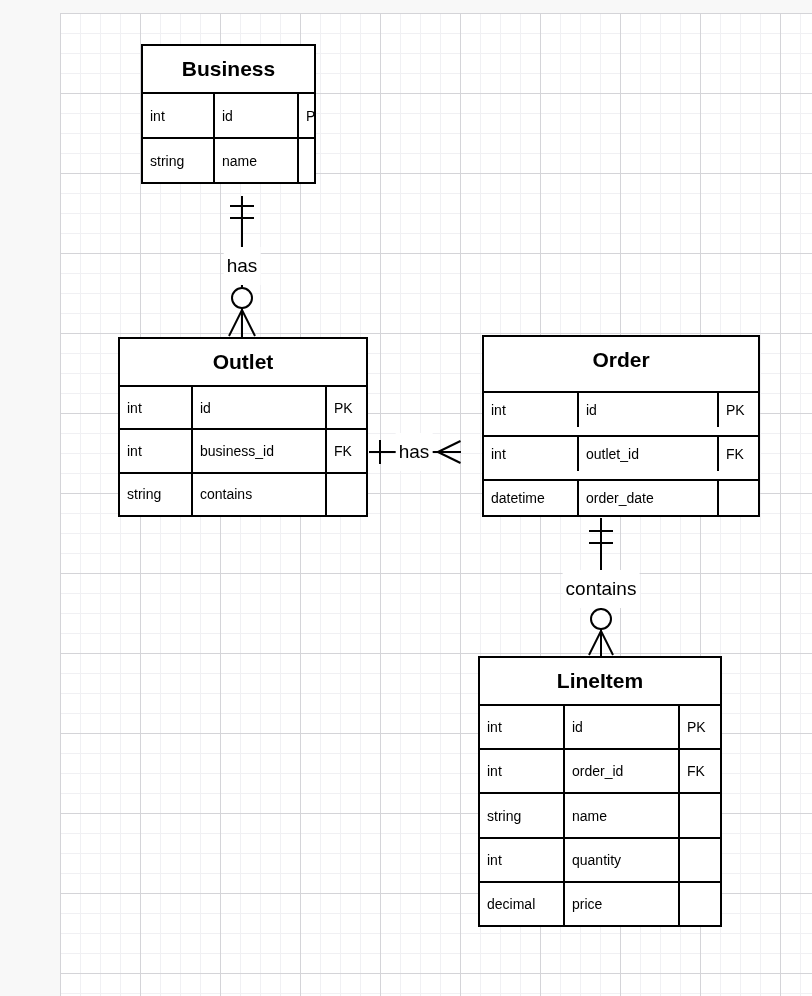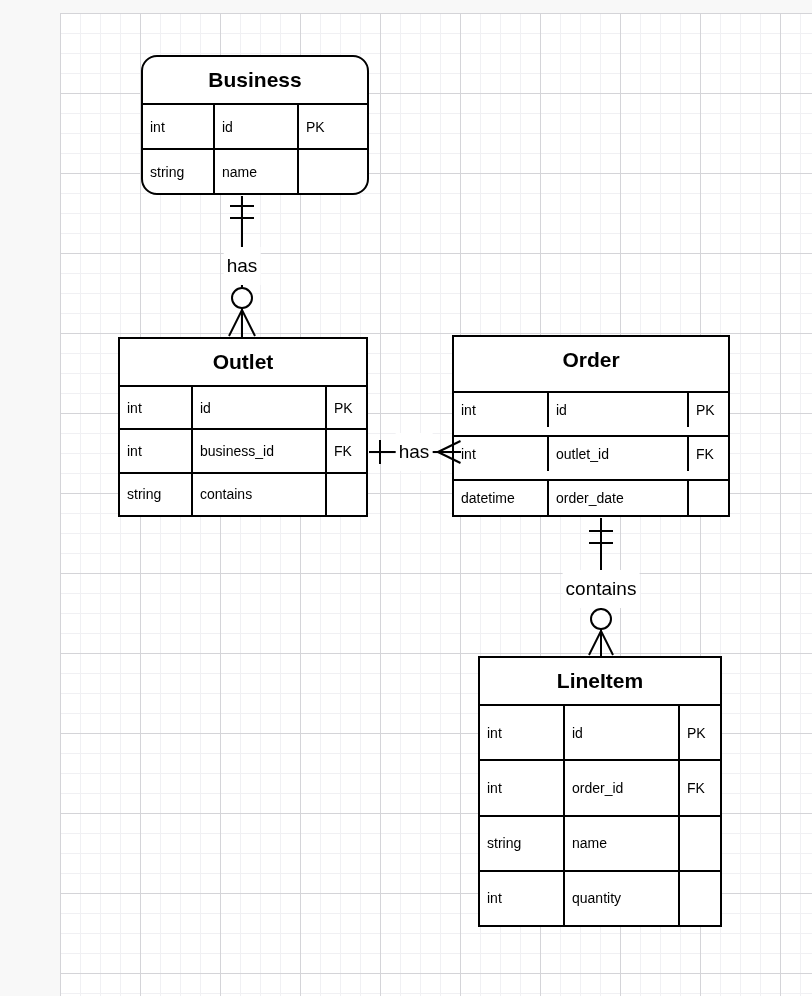--- a/index.html
+++ b/index.html
@@ -54,27 +54,27 @@
   .cell {
     display: flex;
     align-items: center;
     padding-left: 7px;
     font-size: 14px;
     overflow: hidden;
     white-space: nowrap;
   }
   .cell.c2, .cell.c3 { border-left: 2px solid #000; }
 
-  #business { left: 141px; top: 55px;  width: 228px; height: 140px; border-radius: 16px; }
+  #business { left: 141px; top: 44px;  width: 175px; height: 140px; }
   #business .entity-row { grid-template-columns: 70px 84px 1fr; }
 
   #outlet   { left: 118px; top: 337px; width: 250px; height: 180px; }
   #outlet .entity-row { grid-template-columns: 71px 134px 1fr; }
 
-  #order    { left: 452px; top: 335px; width: 278px; height: 182px; gap: 8px; }
+  #order    { left: 482px; top: 335px; width: 278px; height: 182px; gap: 8px; }
   #order .entity-row { grid-template-columns: 93px 140px 1fr; }
 
   #lineitem { left: 478px; top: 656px; width: 244px; height: 271px; }
   #lineitem .entity-row { grid-template-columns: 83px 115px 1fr; }
 
   #connectors {
     position: absolute;
     left: 0; top: 0;
     width: 812px;
     height: 996px;
@@ -166,20 +166,25 @@
       <div class="cell c3">FK</div>
     </div>
     <div class="entity-row">
       <div class="cell c1">string</div>
       <div class="cell c2">name</div>
       <div class="cell c3"></div>
     </div>
     <div class="entity-row">
       <div class="cell c1">int</div>
       <div class="cell c2">quantity</div>
+      <div class="cell c3"></div>
+    </div>
+    <div class="entity-row">
+      <div class="cell c1">decimal</div>
+      <div class="cell c2">price</div>
       <div class="cell c3"></div>
     </div>
   </div>
 
   <svg id="connectors" viewBox="0 0 812 996" xmlns="http://www.w3.org/2000/svg">
 
     <g>
       <path d="M242,196 L242,337"></path>
       <path d="M230,206 L254,206"></path>
       <path d="M230,218 L254,218"></path>

